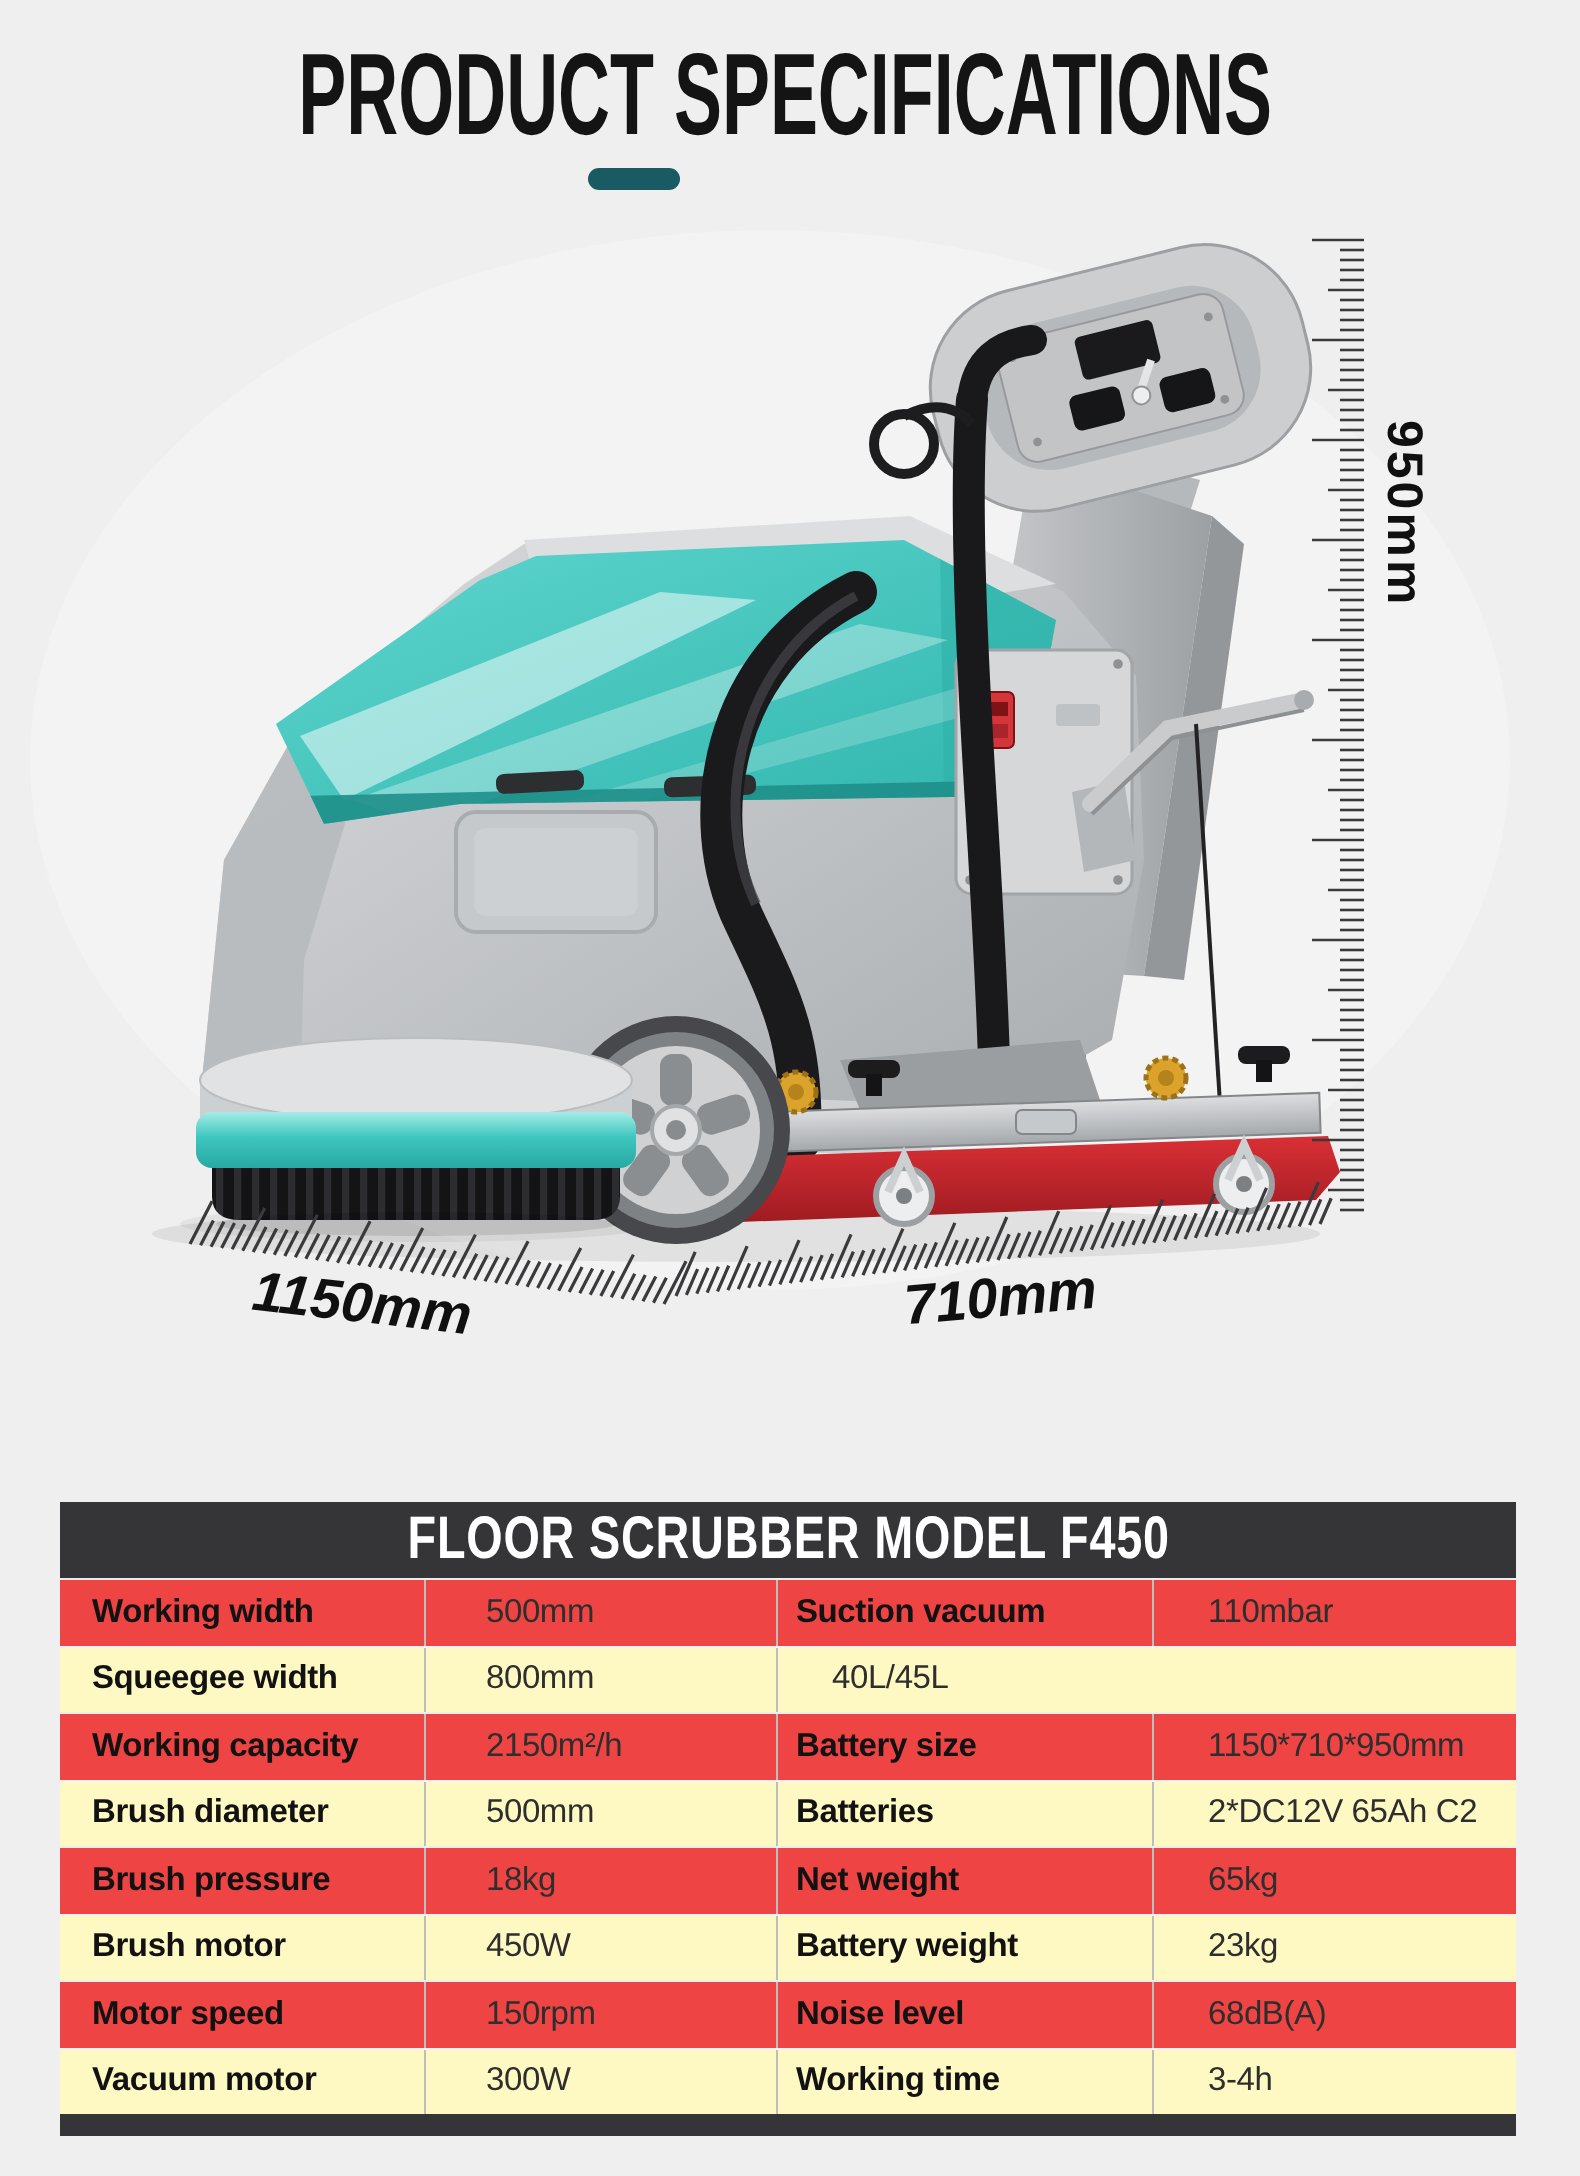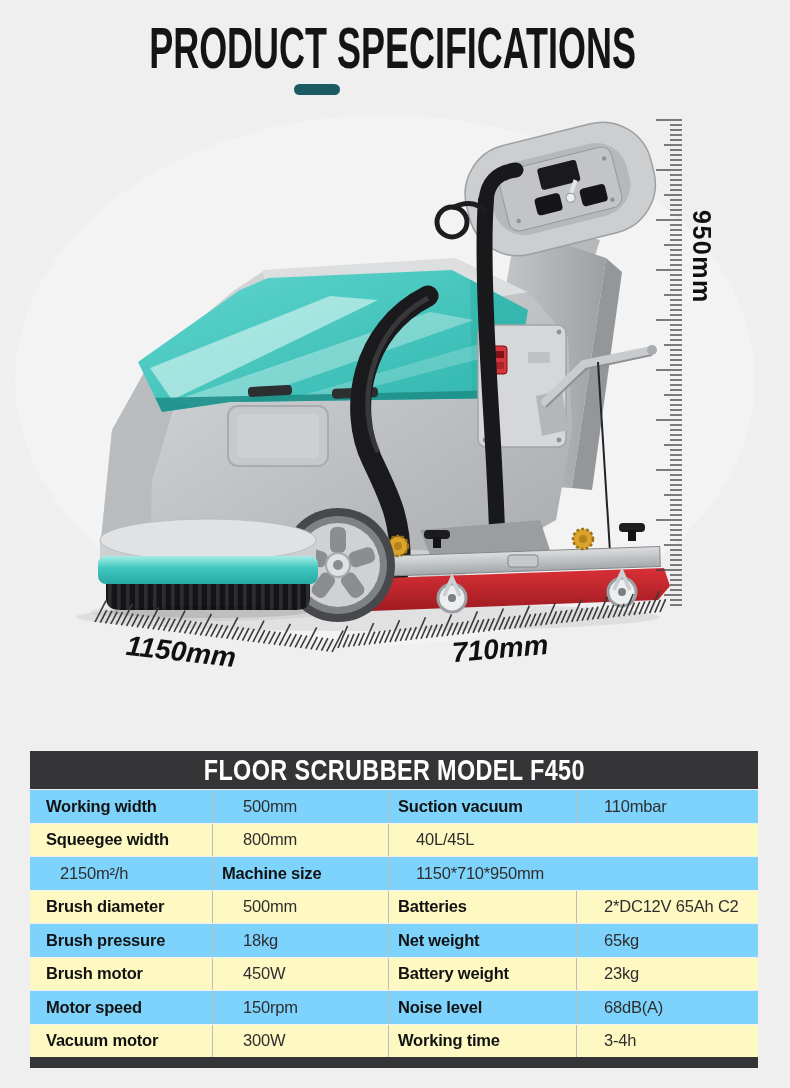--- a/index.html
+++ b/index.html
@@ -22,21 +22,21 @@
   .dim-length{left:126px;top:636px;font-size:28px;font-style:italic;transform:rotate(6.5deg);}
   .dim-width{left:452px;top:633px;font-size:28px;font-style:italic;transform:rotate(-5deg);}
   .dim-height{left:687px;top:210px;font-size:25px;writing-mode:vertical-rl;letter-spacing:1.5px;}
   
   .spec-table{position:absolute;top:751px;left:30px;width:728px;}
   .spec-header{height:38px;background:#353538;display:flex;align-items:center;justify-content:center;}
   .spec-header-text{
     color:#ffffff;font-size:30px;font-weight:bold;white-space:nowrap;
     transform:scaleX(.78);transform-origin:center;letter-spacing:.5px;
   }
-  .spec-row{display:grid;grid-template-columns:183px 176px 188px 181px;height:32.5px;background:#7dd3fc;border-top:1px solid #eeeeee;}
+  .spec-row{display:grid;grid-template-columns:183px 176px 188px 181px;height:32.5px;background:#ef4444;border-top:1px solid #eeeeee;}
   .spec-row.alt{background:#fef9c3;border-top:1px solid #f2f2f2;}
   .cell{
     display:flex;align-items:center;white-space:nowrap;overflow:visible;
     border-right:1.5px solid #bdbdbd;font-size:16.5px;letter-spacing:-.2px;color:#2e2e2e;
   }
   .cell:last-child{border-right:none;}
   .cell.lab{font-weight:bold;color:#121212;padding-left:16px;}
   .cell.lab2{padding-left:9px;}
   .cell.val{padding-left:30px;}
   .cell.val2{padding-left:27px;}
@@ -453,22 +453,23 @@
     <div class="cell val">500mm</div>
     <div class="cell lab lab2">Suction vacuum</div>
     <div class="cell val2">110mbar</div>
   </div>
   <div class="spec-row alt">
     <div class="cell lab">Squeegee width</div>
     <div class="cell val">800mm</div>
     <div class="cell val2">40L/45L</div>
   </div>
   <div class="spec-row">
+    <div class="cell lab">Working capacity</div>
     <div class="cell val">2150m²/h</div>
-    <div class="cell lab lab2">Machine size</div>
+    <div class="cell lab lab2">Battery size</div>
     <div class="cell val2">1150*710*950mm</div>
   </div>
   <div class="spec-row alt">
     <div class="cell lab">Brush diameter</div>
     <div class="cell val">500mm</div>
     <div class="cell lab lab2">Batteries</div>
     <div class="cell val2">2*DC12V 65Ah C2</div>
   </div>
   <div class="spec-row">
     <div class="cell lab">Brush pressure</div>

